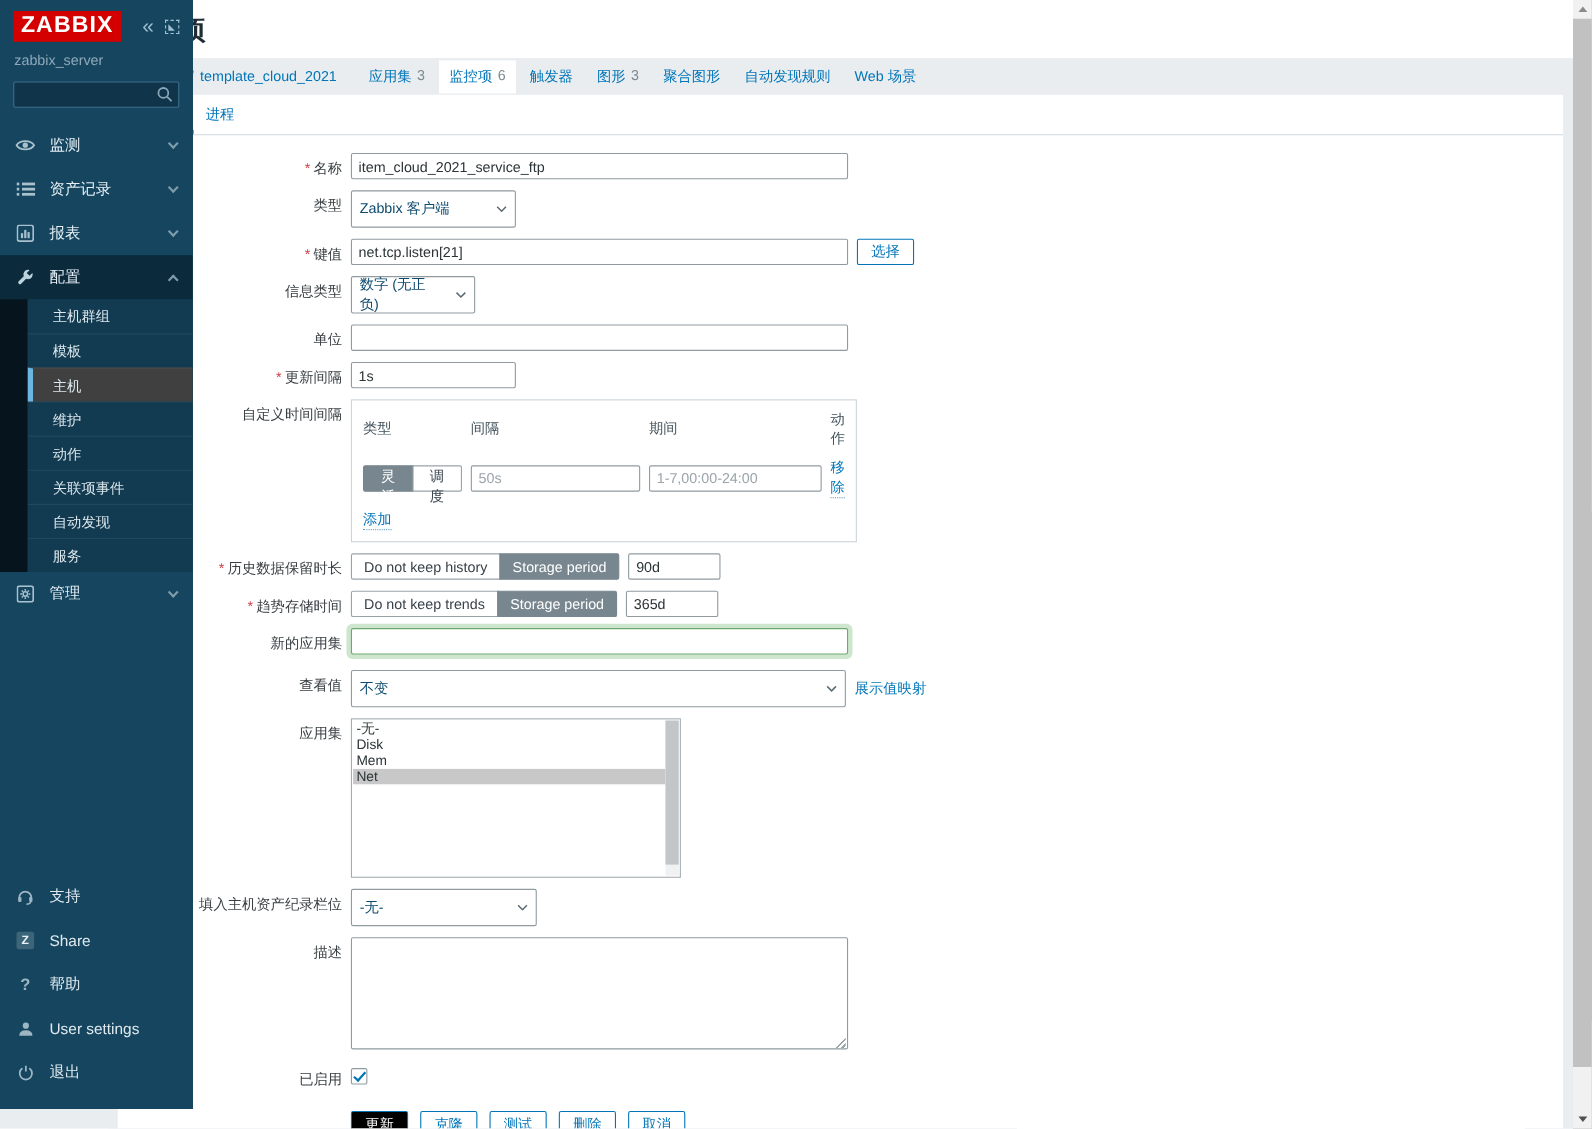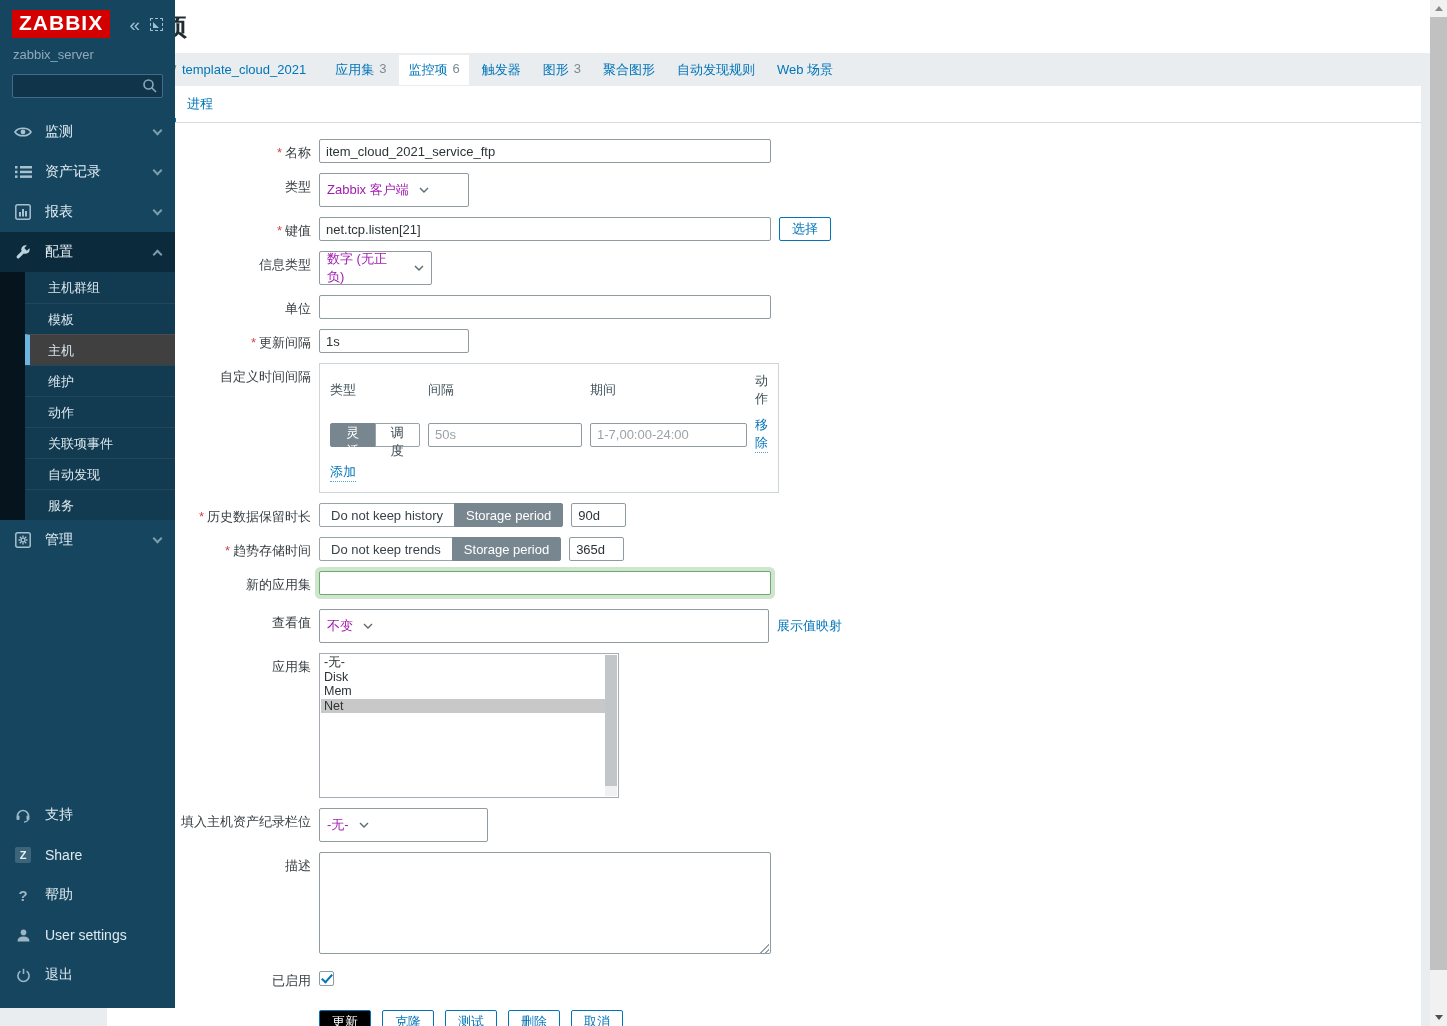--- a/index.html
+++ b/index.html
@@ -55,22 +55,22 @@
   .subtab.on { color:#38424a; border-bottom-color:#0275b8; }
 
   
   .form { padding-top:16px; }
   .row { display:flex; align-items:flex-start; margin-bottom:10px; }
   .lbl { width:204px; text-align:right; padding-top:5px; color:#383f42; flex:none; }
   .req { color:#d0454c; margin-right:3px; }
   .ctl { margin-left:8px; display:flex; align-items:center; }
   .txt { height:24px; border:1px solid #8f9ba1; border-radius:2px; padding:0 6px; font-size:13px; font-family:inherit; color:#2b3437; background:#fff; outline:none; }
   .ghost { color:#9aa4a9; }
-  .w452 { width:452px; } .w150 { width:150px; } .w113 { width:113px; } .w74 { width:55px; } .w450 { width:450px; } .w169 { width:169px; } .w154 { width:154px; } .w157 { width:157px; }
-  .select { height:24px; border:1px solid #8f9ba1; border-radius:2px; background:#fff; display:inline-flex; align-items:center; padding:16px 7px; color:#a21caf; cursor:pointer; }
+  .w452 { width:452px; } .w150 { width:150px; } .w113 { width:113px; } .w74 { width:84px; } .w450 { width:450px; } .w169 { width:169px; } .w154 { width:154px; } .w157 { width:157px; }
+  .select { height:24px; border:1px solid #8f9ba1; border-radius:2px; background:#fff; display:inline-flex; align-items:center; justify-content:space-between; padding:16px 7px; color:#0c4a6e; cursor:pointer; }
   .select .sel-chev { margin-left:10px; }
   .btn { height:24px; border:1px solid #0275b8; background:#fff; color:#0275b8; border-radius:2px; padding:0 12px; font-size:13px; font-family:inherit; cursor:pointer; }
   .btn.primary { background:#000000; color:#fff; }
   .seg { display:flex; }
   .seg .sbtn { height:24px; border:1px solid #97a4aa; background:#fff; color:#38424a; padding:0 11px; font-size:13px; font-family:inherit; cursor:pointer; margin-left:-1px; }
   .seg .sbtn:first-child { border-radius:2px 0 0 2px; margin-left:0; }
   .seg .sbtn:last-child { border-radius:0 2px 2px 0; }
   .seg .sbtn.on { background:#78878f; border-color:#78878f; color:#fff; }
   .int-box { border:1px solid #ccd5da; width:460px; padding:8px 10px 10px; }
   .int-grid { display:grid; grid-template-columns:90px 154px 157px auto; column-gap:8px; align-items:center; }

